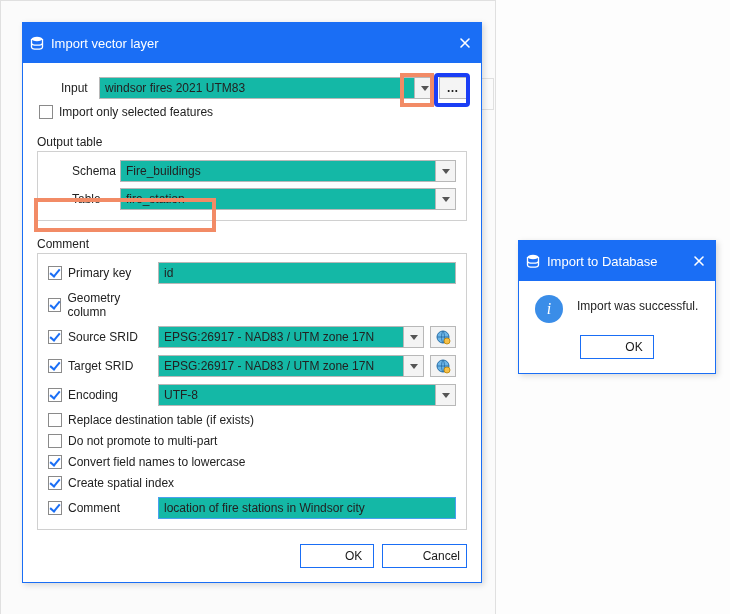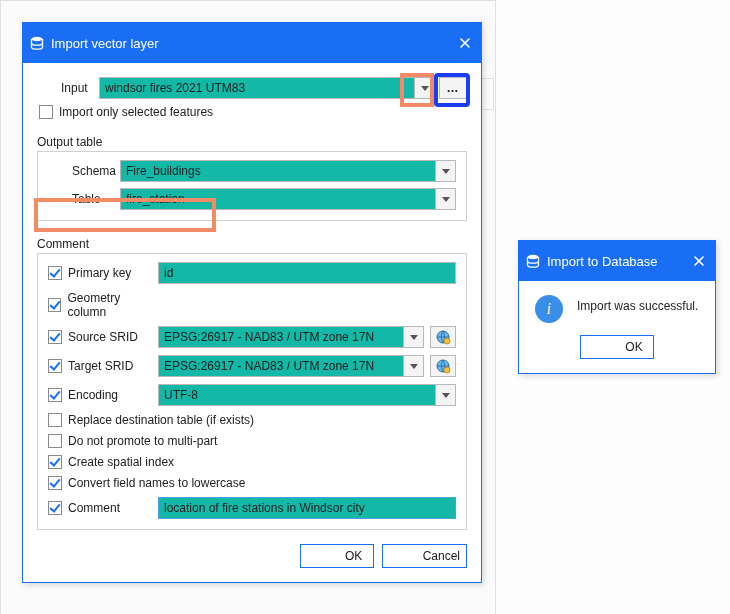--- a/index.html
+++ b/index.html
@@ -342,26 +342,26 @@
         <span>Replace destination table (if exists)</span>
       </div>
 
       <div class="opt-row">
         <span class="checkbox"></span>
         <span>Do not promote to multi-part</span>
       </div>
 
       <div class="opt-row">
         <span class="checkbox checked"></span>
+        <span>Convert field names to lowercase</span>
+      </div>
+
+      <div class="opt-row">
+        <span class="checkbox checked"></span>
         <span>Create spatial index</span>
-      </div>
-
-      <div class="opt-row">
-        <span class="checkbox checked"></span>
-        <span>Convert field names to lowercase</span>
       </div>
 
       <div class="opt-row" style="margin-bottom:0;">
         <span class="opt-label">
           <span class="checkbox checked"></span>
           <span>Comment</span>
         </span>
         <div class="field-wrap">
           <input class="input-text" style="border-color: rgb(74, 160, 240);" value="location of fire stations in Windsor city">
         </div>

